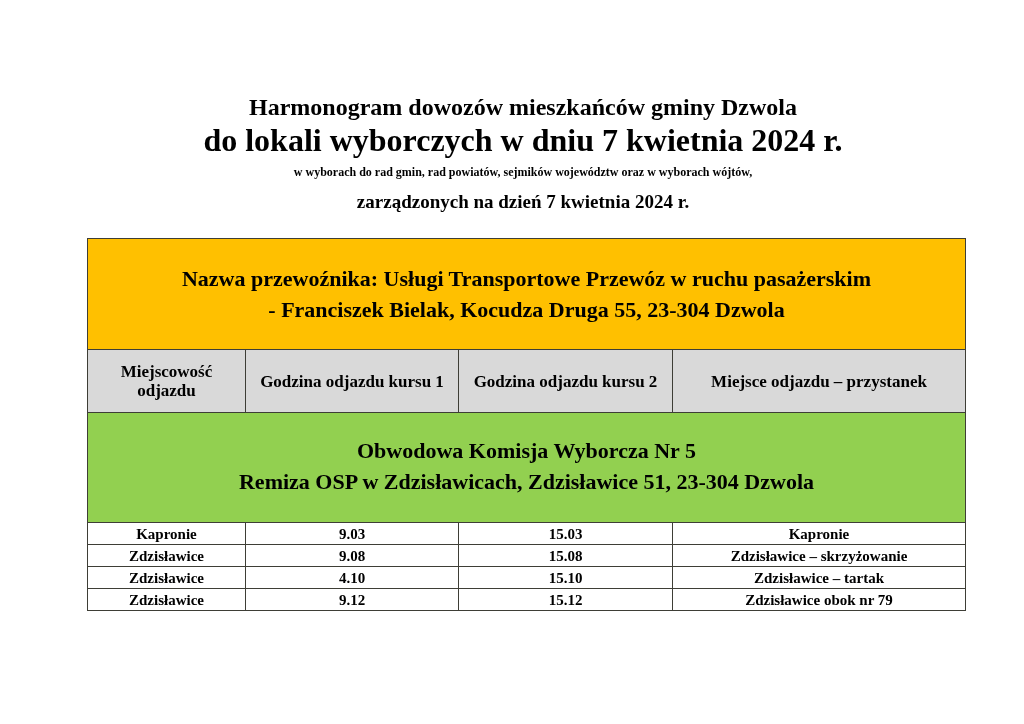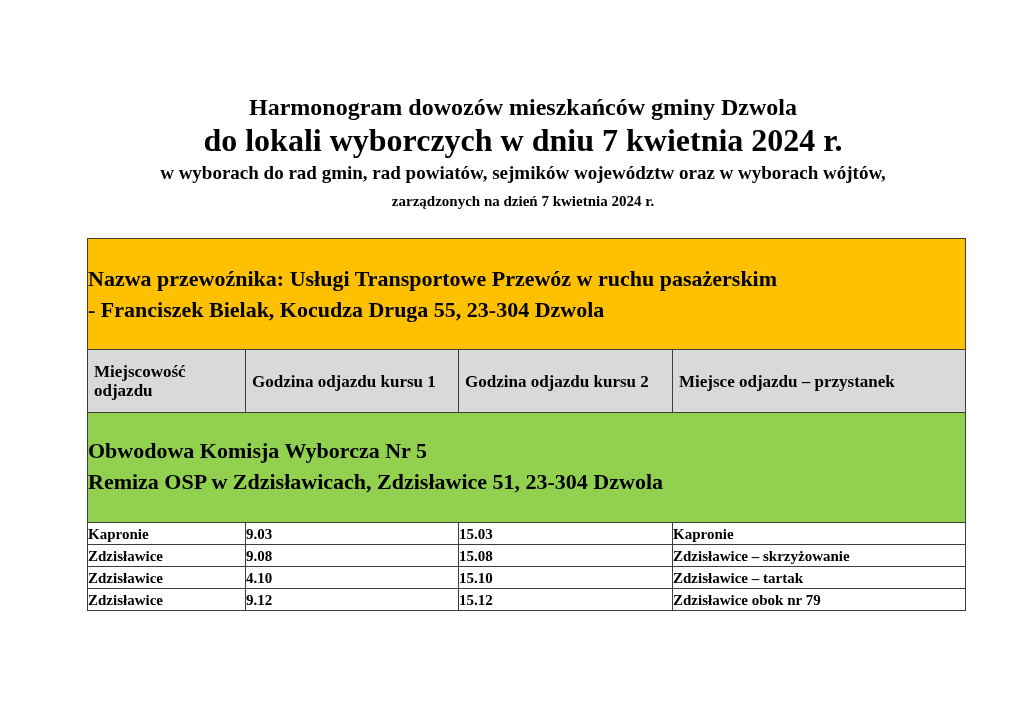--- a/index.html
+++ b/index.html
@@ -15,34 +15,34 @@
     color: #000000;
   }
   .doc-header {
     position: absolute;
     left: 0; right: 2px; top: 90px;
     text-align: center;
     padding-left: 24px;
   }
   .title-line-1 { font-size: 24px; line-height: 34px; }
   .title-line-2 { font-size: 32px; line-height: 33px; }
-  .subtitle-line-1 { font-size: 19px; line-height: 31px; }
-  .subtitle-line-2 { font-size: 15px; line-height: 27px; }
+  .subtitle-line-1 { font-size: 12px; line-height: 31px; }
+  .subtitle-line-2 { font-size: 19px; line-height: 27px; }
 
   table.schedule-table {
     position: absolute;
     left: 87px;
     top: 238px;
     width: 878px;
     border-collapse: collapse;
     table-layout: fixed;
   }
   table.schedule-table td, table.schedule-table th {
     border: 1px solid #3e3e36;
-    text-align: left;
+    text-align: center;
     vertical-align: middle;
     overflow: hidden;
   }
   td.carrier-banner {
     height: 111px;
     background: #FFC000;
     font-size: 22px;
     line-height: 31px;
   }
   tr.header-row th {

